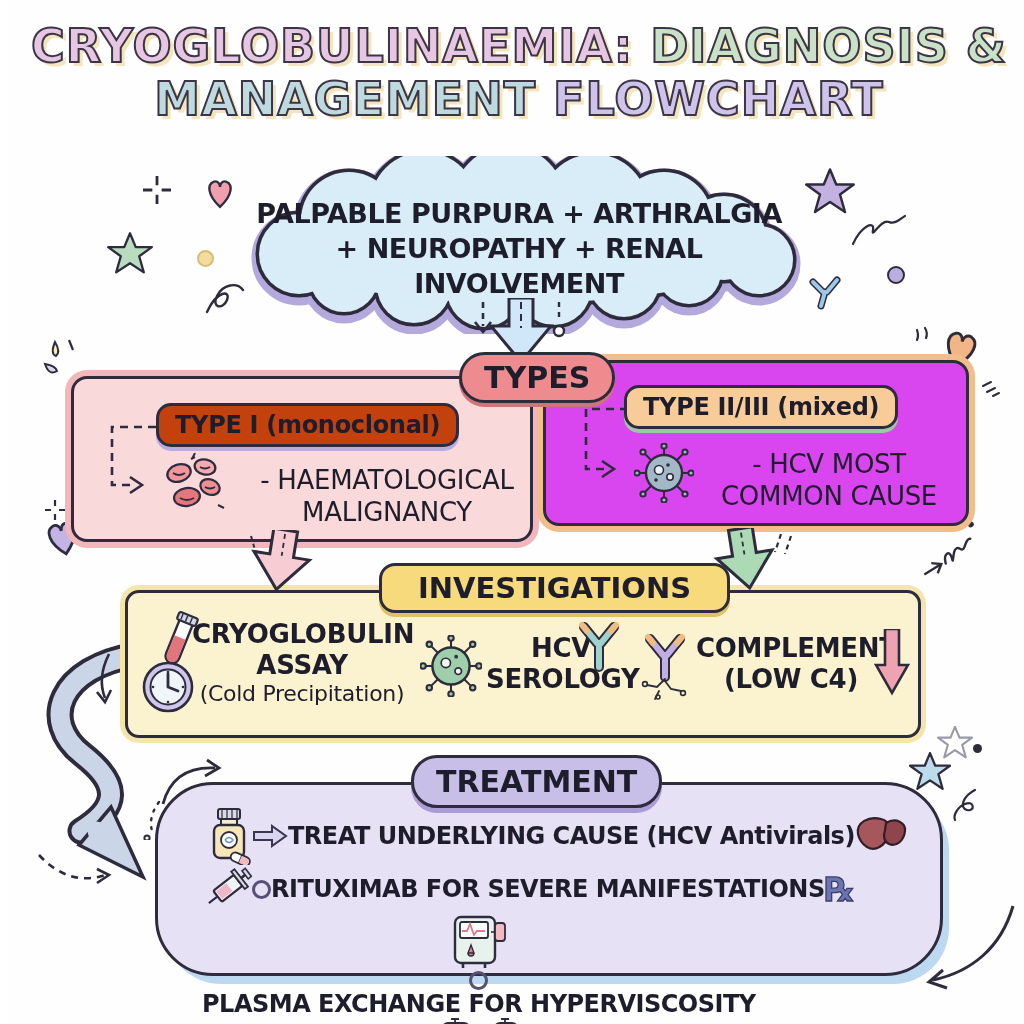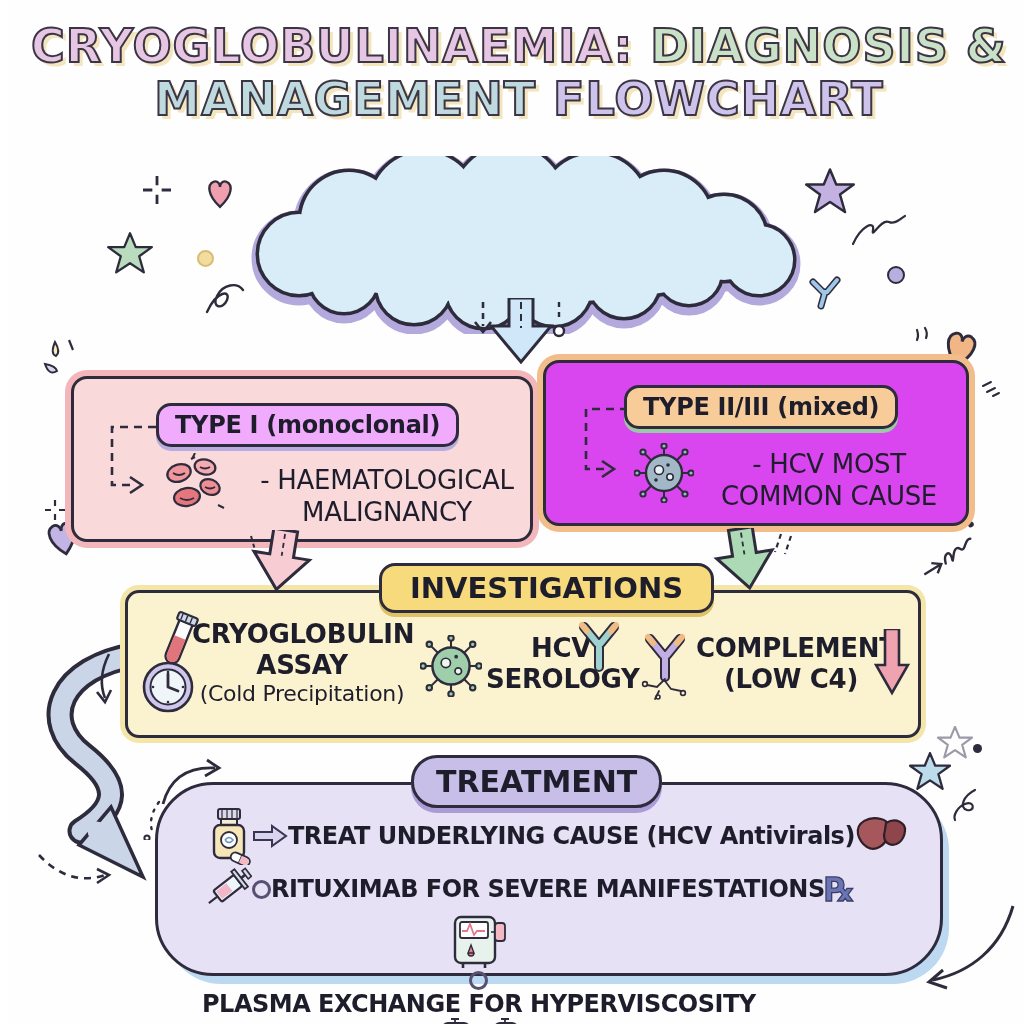--- a/index.html
+++ b/index.html
@@ -15,33 +15,33 @@
 
   
   .cloud-text{top:196px;left:222px;width:580px;text-align:center;font-weight:bold;font-size:27px;
               line-height:1.3;letter-spacing:-.5px;z-index:3;}
 
   
   .pill{display:inline-flex;align-items:center;justify-content:center;font-weight:bold;
         border:3px solid #2e2c3c;border-radius:26px;white-space:nowrap;z-index:6;}
   .types-pill{top:352px;left:452px;padding:5px 22px;font-size:30px;background:#ed8b8e;
               box-shadow:0 4px 0 #cf7478;}
-  .inv-pill{top:563px;left:372px;padding:5px 28px;font-size:29px;background:#f6da7c;
+  .inv-pill{top:563px;left:372px;padding:5px 36px;font-size:29px;background:#f6da7c;
             border-radius:16px;box-shadow:0 4px 0 #dfc166;}
   .treat-pill{top:755px;left:404px;padding:6px 22px;font-size:30px;background:#c8bfe9;
               box-shadow:0 5px 0 #ab9cd8;}
   .box{border:3.5px solid #2e2c3c;border-radius:16px;z-index:1;}
   .pink-box{top:376px;left:64px;width:456px;height:160px;background:#fad9db;box-shadow:0 0 0 6px #f3b6ba;}
   .green-box{top:360px;left:536px;width:420px;height:160px;background:#d946ef;box-shadow:0 0 0 6px #f1bd8b;}
   .yellow-box{top:590px;left:118px;width:790px;height:142px;background:#fbf2cf;border-radius:14px;
               box-shadow:0 0 0 5px #f4e5a9;}
   .treat-box{top:782px;left:148px;width:782px;height:188px;background:#e7e1f6;border-radius:58px;
              box-shadow:8px 10px 0 -2px #bcd9f1;z-index:1;}
   .type-pill{position:absolute;padding:5px 16px;font-size:24px;letter-spacing:-.3px;border-radius:15px;}
-  .type1-pill{left:82px;top:24px;background:#f0abfc;box-shadow:0 4px 0 #b7abdf;}
+  .type1-pill{left:82px;top:24px;background:#c2410c;box-shadow:0 4px 0 #b7abdf;}
   .type2-pill{left:78px;top:22px;background:#f7cc99;box-shadow:0 4px 0 #9acaa5;}
   .type-detail{position:absolute;font-weight:normal;font-size:26px;line-height:1.22;text-align:center;
                letter-spacing:-.3px;}
   .t1-detail{left:168px;top:86px;width:290px;}
   .t2-detail{left:158px;top:86px;width:250px;}
 
   
   .inv-text{position:absolute;font-weight:bold;text-align:center;font-size:26px;line-height:1.2;
             letter-spacing:-.3px;}
   .inv-small{font-size:22px;font-weight:normal;}
@@ -81,32 +81,39 @@
         <circle cx="275" cy="134" r="37"></circle>
           <circle cx="345" cy="132" r="37"></circle>
         <circle cx="415" cy="126" r="35"></circle>
           <circle cx="480" cy="116" r="32"></circle>
       </g>
     </defs>
     <use href="#cb" fill="#b3a9dd" stroke="#b3a9dd" stroke-width="15" transform="translate(0,4)"></use>
     <use href="#cb" fill="#d9edf9" stroke="#2e2c3c" stroke-width="7"></use>
     <use href="#cb" fill="#d9edf9"></use>
   </svg>
+  <div class="abs cloud-text">
+    <div>PALPABLE PURPURA + ARTHRALGIA</div>
+    <div>+ NEUROPATHY + RENAL INVOLVEMENT</div>
+  </div>
 
   
   <svg class="abs" style="top:298px;left:452px;z-index:2;" width="130" height="66" viewBox="0 0 130 66">
     <path d="M24,4 V28" stroke="#2e2c3c" stroke-width="2.6" stroke-dasharray="6 5" fill="none"></path>
     <path d="M16,24 L24,34 L32,24" stroke="#2e2c3c" stroke-width="2.6" fill="none"></path>
     <polygon points="50,0 74,0 74,28 92,28 62,64 32,28 50,28" fill="#cfe7f8" stroke="#2e2c3c" stroke-width="3"></polygon>
     <path d="M62,4 V30" stroke="#2e2c3c" stroke-width="2" stroke-dasharray="7 5" fill="none"></path>
     <path d="M100,4 V24" stroke="#2e2c3c" stroke-width="2.4" stroke-dasharray="5 5" fill="none"></path>
     <circle cx="100" cy="33" r="5" fill="#ffffff" stroke="#2e2c3c" stroke-width="2.4"></circle>
   </svg>
 
   
+  <div class="abs pill types-pill">
+    <span>TYPES</span>
+  </div>
 
   
   <div class="abs box pink-box">
     <div class="pill type-pill type1-pill">
       <span>TYPE I (monoclonal)</span>
     </div>
     <svg class="abs" style="left:16px;top:40px;" width="80" height="90" viewBox="0 0 80 90">
       <path d="M66,8 H22 V66 H46" stroke="#2e2c3c" stroke-width="2.6" stroke-dasharray="8 6" fill="none"></path>
       <path d="M40,58 L52,66 L40,74" stroke="#2e2c3c" stroke-width="2.6" fill="none"></path>
     </svg>

